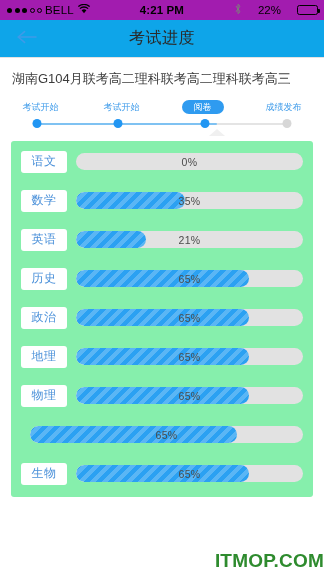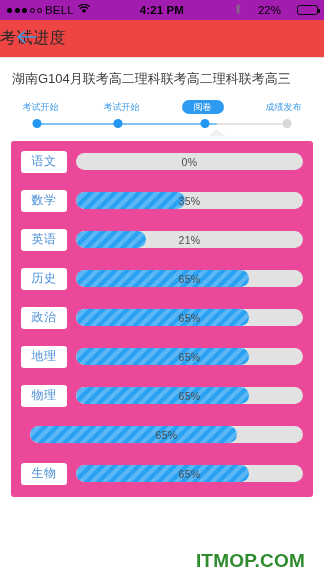--- a/index.html
+++ b/index.html
@@ -38,22 +38,22 @@
   }
   .batt::after {
     content: ""; position: absolute; right: -3px; top: 3px;
     width: 2px; height: 4px; background: #000; border-radius: 0 1px 1px 0;
   }
   .batt-fill { height: 100%; background: #000; border-radius: 1px; }
 
   
   .navbar {
     position: relative; height: 38px; width: 100%;
-    display: flex; align-items: center; justify-content: flex-start;
-    background: #ef4444; border-bottom: 1px solid #e3e3e3;
+    display: flex; align-items: center; justify-content: center;
+    background: #0ea5e9; border-bottom: 1px solid #e3e3e3;
   }
   .back-btn {
     position: absolute; left: 8px; top: 0; bottom: 0;
     width: 38px; display: flex; align-items: center; justify-content: center;
     cursor: pointer;
   }
   .nav-title { font-size: 16px; color: #2a2a2a; letter-spacing: .5px; }
 
   
   .exam-title {
@@ -90,21 +90,21 @@
   .node.done { background: #2196f3; }
   .caret {
     position: absolute; left: 67%; top: 12px; transform: translateX(-50%);
     width: 0; height: 0;
     border-left: 8px solid transparent; border-right: 8px solid transparent;
     border-bottom: 7px solid #f0f0f0;
   }
 
   
   .card {
-    margin: 0 11px 0 11px; background: #ec4899;
+    margin: 0 11px 0 11px; background: #86efac;
     border-radius: 3px; padding: 10px 10px 12px 10px;
   }
   .row { display: flex; align-items: center; height: 22px; margin-bottom: 17px; }
   .row:last-child { margin-bottom: 0; }
   .subject-chip {
     flex: 0 0 auto; width: 46px; height: 22px;
     background: #ffffff; border-radius: 3px;
     display: flex; align-items: center; justify-content: center;
     font-size: 12px; color: #4a90d9; letter-spacing: .5px;
   }
@@ -123,21 +123,21 @@
     background-size: 12px 12px;
   }
   .bar-pct {
     position: absolute; left: 0; right: 0; top: 0; bottom: 0;
     display: flex; align-items: center; justify-content: center;
     font-size: 10.5px; color: #4b4b4b; letter-spacing: .3px;
   }
 
   
   .watermark {
-    position: absolute; right: 19px; bottom: 4px;
+    position: absolute; right: 0; bottom: 4px;
     font-size: 19px; font-weight: bold; color: #2e8b2e;
     letter-spacing: .2px;
   }
 </style>
 </head>
 <body>
 
 <div id="app">
 
   <div class="statusbar">

